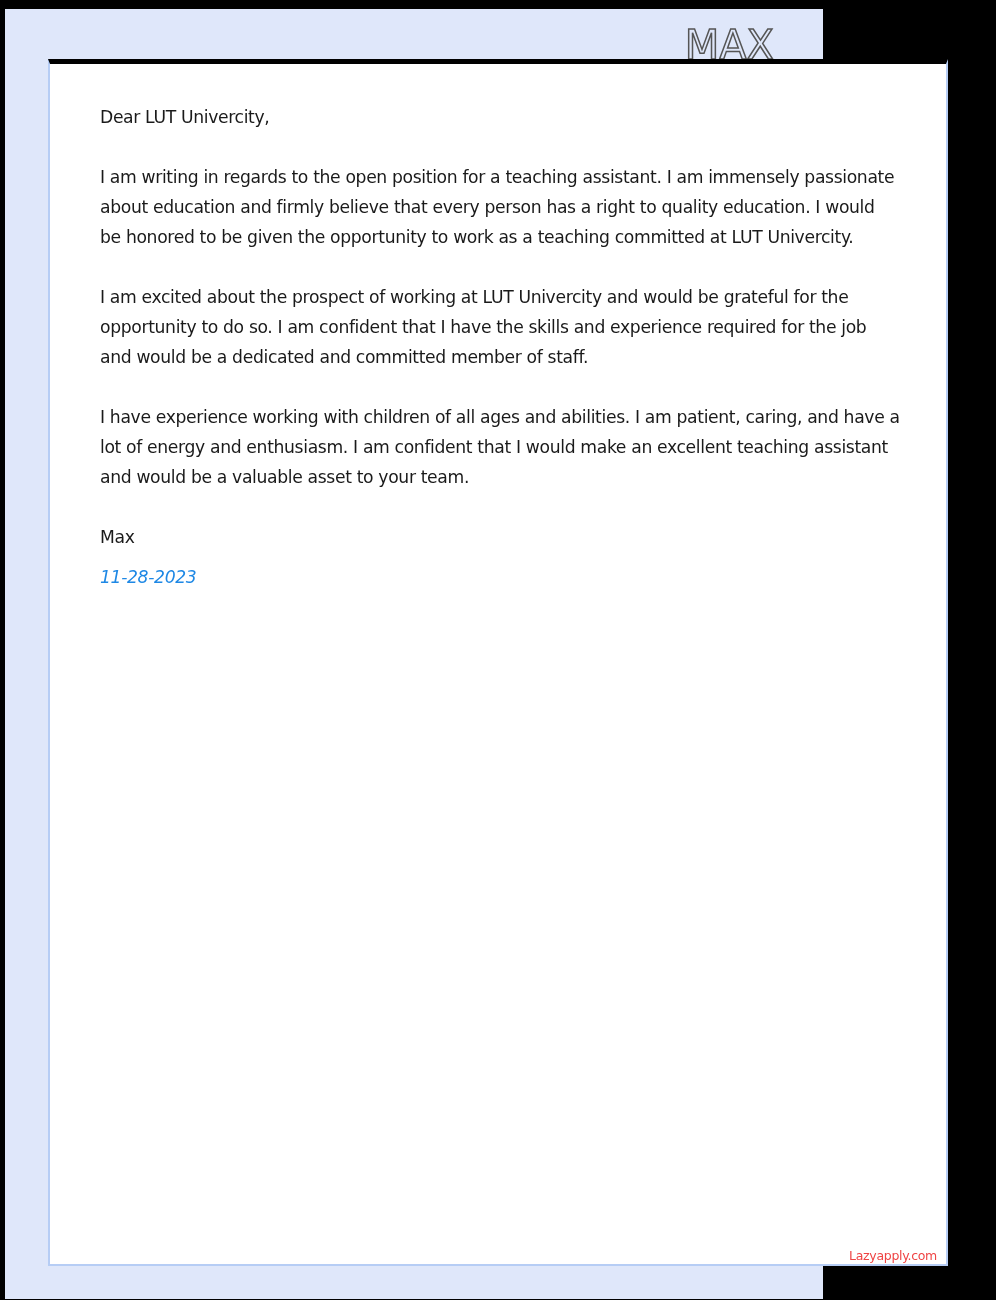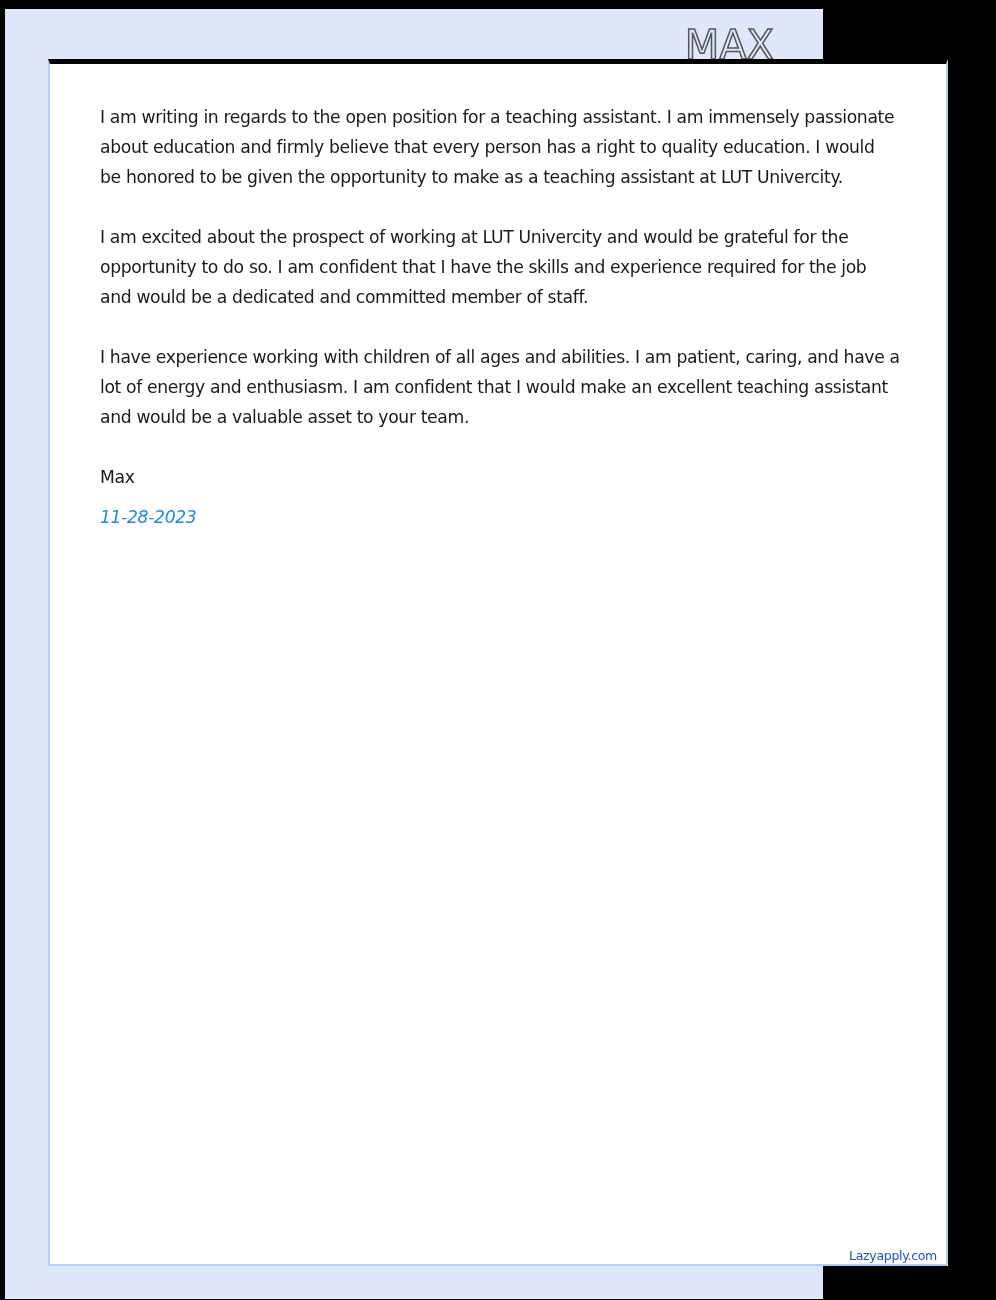--- a/index.html
+++ b/index.html
@@ -51,33 +51,34 @@
       color: #1e88e5;
       margin: 0;
       font-style: italic;
     }
     .footer {
       position: absolute;
       right: 9px; bottom: 0px;
       font-family: "DejaVu Sans", sans-serif;
       font-size: 12.5px;
       line-height: 16px;
-      color: #1d4ed8;
+      color: #ef4444;
       letter-spacing: -0.3px;
     }
   </style>
 </head>
 <body>
 
 <div class="frame">
   <div class="logo">MAX</div>
 
   <div class="paper">
     <div class="content">
-      <p>I am writing in regards to the open position for a teaching assistant. I am immensely passionate about education and firmly believe that every person has a right to quality education. I would be honored to be given the opportunity to make as a teaching assistant at LUT Univercity.</p>
+      <p>Dear LUT Univercity,</p>
+      <p>I am writing in regards to the open position for a teaching assistant. I am immensely passionate about education and firmly believe that every person has a right to quality education. I would be honored to be given the opportunity to work as a teaching committed at LUT Univercity.</p>
       <p>I am excited about the prospect of working at LUT Univercity and would be grateful for the opportunity to do so. I am confident that I have the skills and experience required for the job and would be a dedicated and committed member of staff.</p>
       <p>I have experience working with children of all ages and abilities. I am patient, caring, and have a lot of energy and enthusiasm. I am confident that I would make an excellent teaching assistant and would be a valuable asset to your team.</p>
       <p class="sign">Max</p>
       <p class="date">11-28-2023</p>
     </div>
     <div class="footer">Lazyapply.com</div>
   </div>
 </div>
 
 </body></html>

